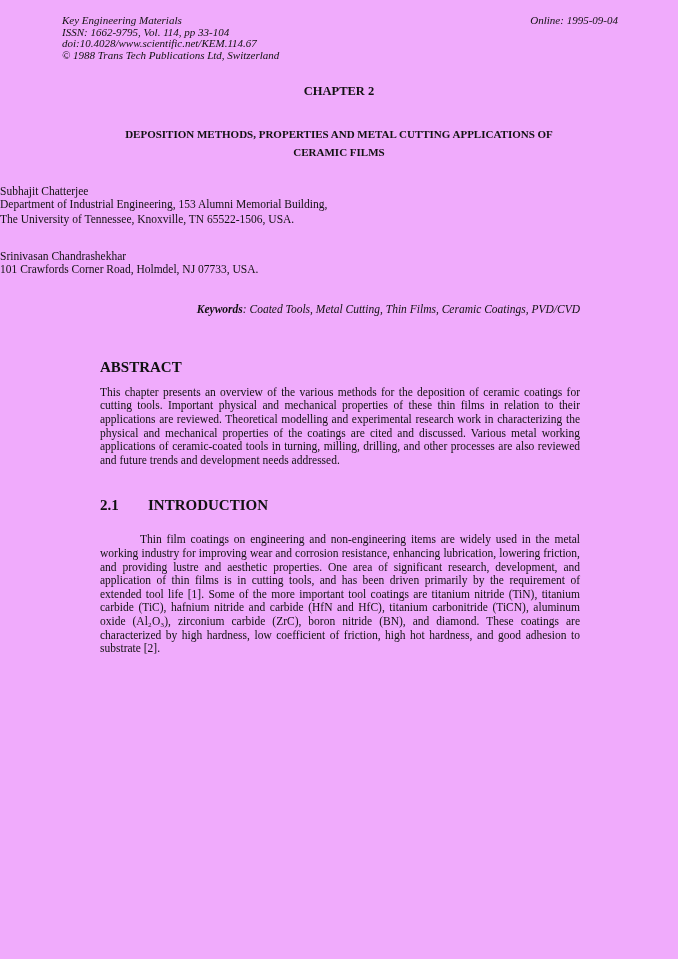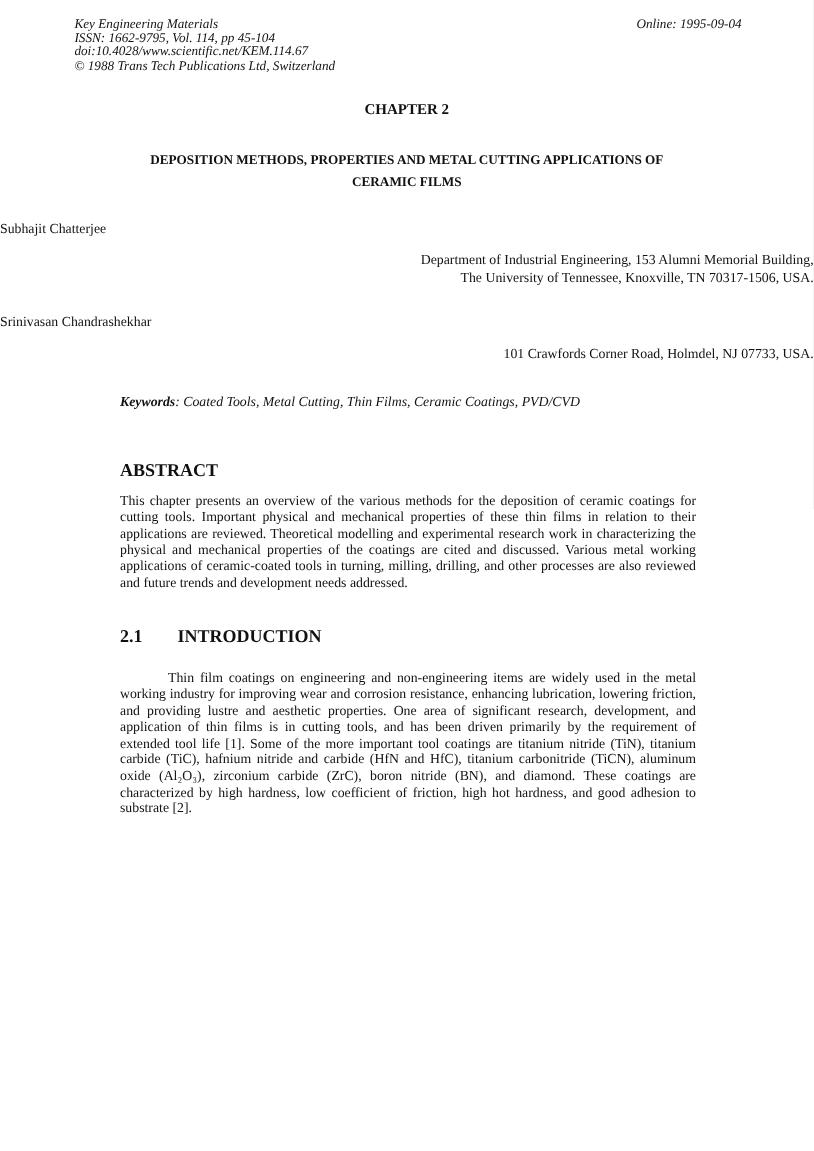--- a/index.html
+++ b/index.html
@@ -1,21 +1,21 @@
 <!DOCTYPE html>
 <html><head>
 <meta charset="utf-8">
 <style>
   html, body { margin: 0; padding: 0; background: #e8e8e8; }
   .page {
     position: relative;
     width: 678px;
     height: 959px;
     margin: 0 auto;
-    background: #ffffff;
+    background: #f0abfc;
     font-family: "Liberation Serif", "DejaVu Serif", serif;
     color: #111;
     overflow: hidden;
   }
   
   .header {
     display: flex;
     justify-content: space-between;
     align-items: flex-start;
     padding: 15px 60px 0 62px;
@@ -40,34 +40,33 @@
     font-size: 11px;
     line-height: 18px;
     padding: 0 120px;
   }
   .author-name {
     margin-top: 24px;
     text-align: left;
     font-size: 11.5px;
   }
   .author-affiliation {
-    margin-top: 13px;
-    text-align: right;
+    text-align: left;
     font-size: 11.5px;
     line-height: 14.5px;
-    padding-left: 45px;
   }
 
   
   .content { padding: 0 98px 0 100px; }
 
   .keywords {
     margin-top: 26px;
     font-size: 11.5px;
     font-style: italic;
+    text-align: right;
   }
   .keywords .kw-label { font-weight: bold; }
 
   .section-heading {
     font-weight: bold;
     font-size: 15px;
   }
   .abstract-heading { margin-top: 44px; }
 
   .para {
@@ -81,35 +80,35 @@
   .indent-first { text-indent: 40px; margin-top: 19px; }
 </style>
 </head>
 <body>
 
 <div class="page">
 
   <div class="header">
     <div class="header-left">
       <div>Key Engineering Materials</div>
-      <div>ISSN: 1662-9795, Vol. 114, pp 45-104</div>
+      <div>ISSN: 1662-9795, Vol. 114, pp 33-104</div>
       <div>doi:10.4028/www.scientific.net/KEM.114.67</div>
       <div>© 1988 Trans Tech Publications Ltd, Switzerland</div>
     </div>
     <div class="header-right">Online: 1995-09-04</div>
   </div>
 
   <div class="chapter-heading">CHAPTER 2</div>
 
   <div class="chapter-title">DEPOSITION METHODS, PROPERTIES AND METAL CUTTING APPLICATIONS OF CERAMIC FILMS</div>
 
   <div class="author-name">Subhajit Chatterjee</div>
   <div class="author-affiliation">
     <div>Department of Industrial Engineering, 153 Alumni Memorial Building,</div>
-    <div>The University of Tennessee, Knoxville, TN 70317-1506, USA.</div>
+    <div>The University of Tennessee, Knoxville, TN 65522-1506, USA.</div>
   </div>
 
   <div class="author-name">Srinivasan Chandrashekhar</div>
   <div class="author-affiliation">
     <div>101 Crawfords Corner Road, Holmdel, NJ 07733, USA.</div>
   </div>
 
   <div class="content">
 
     <div class="keywords">

